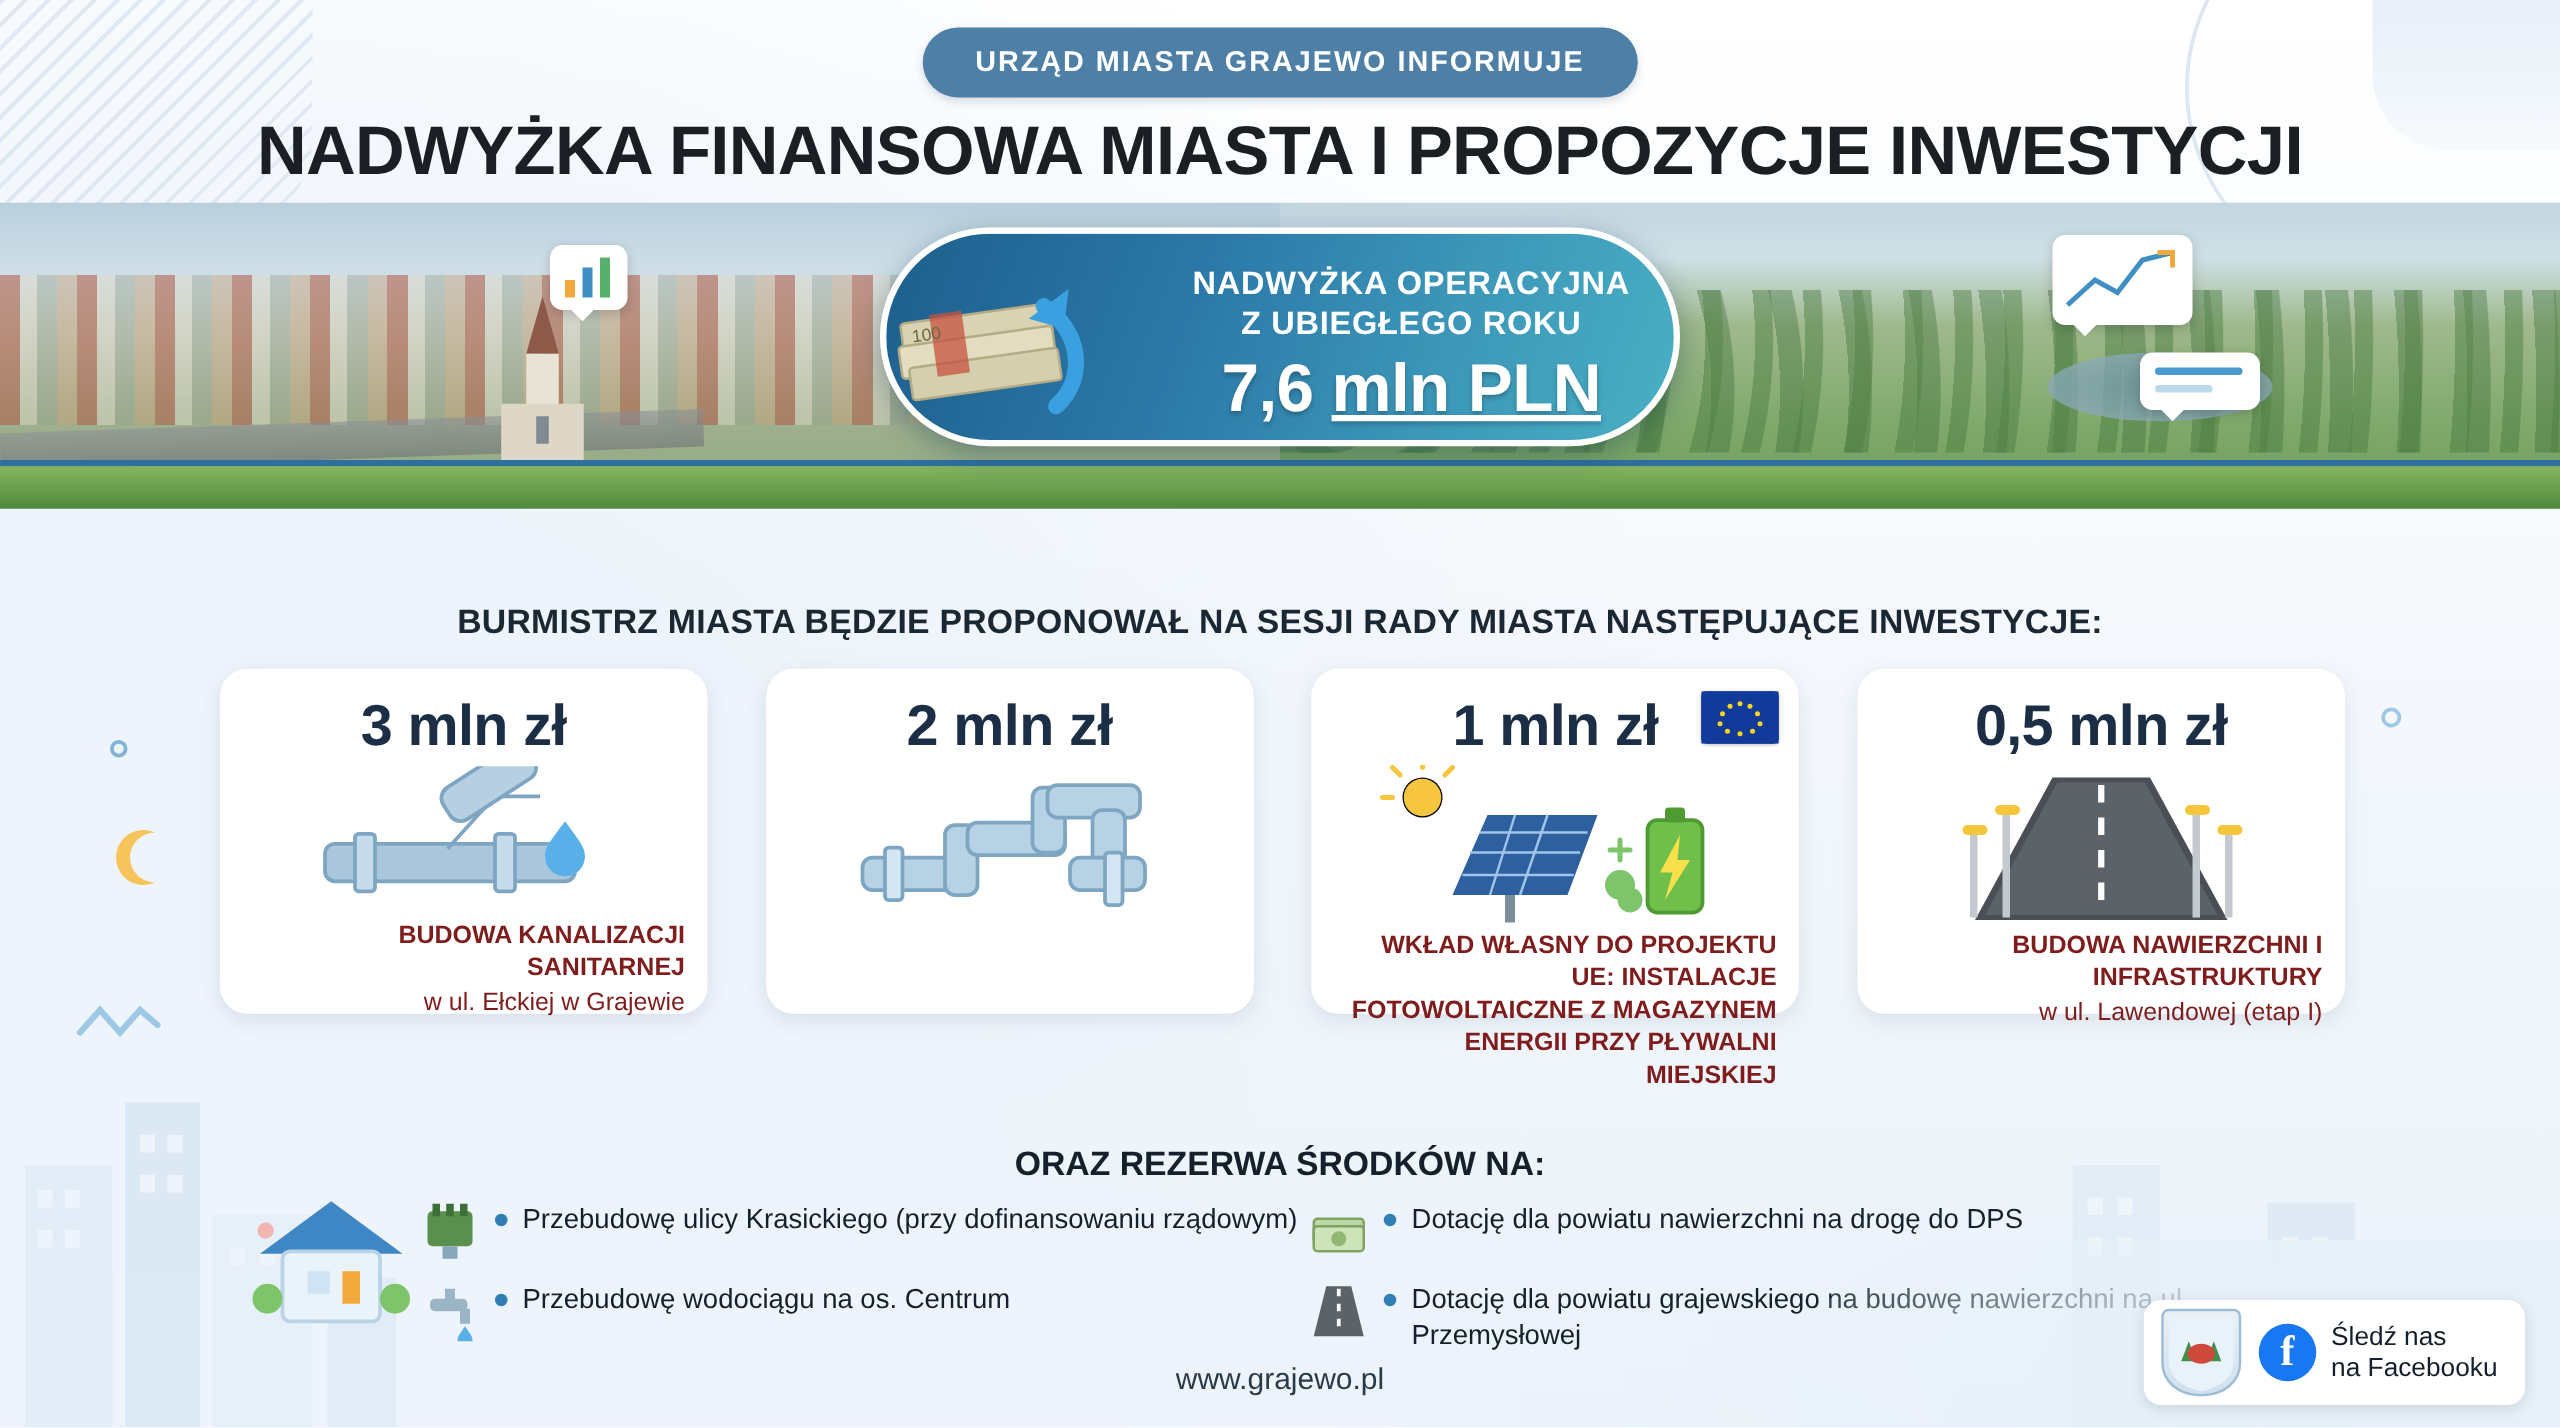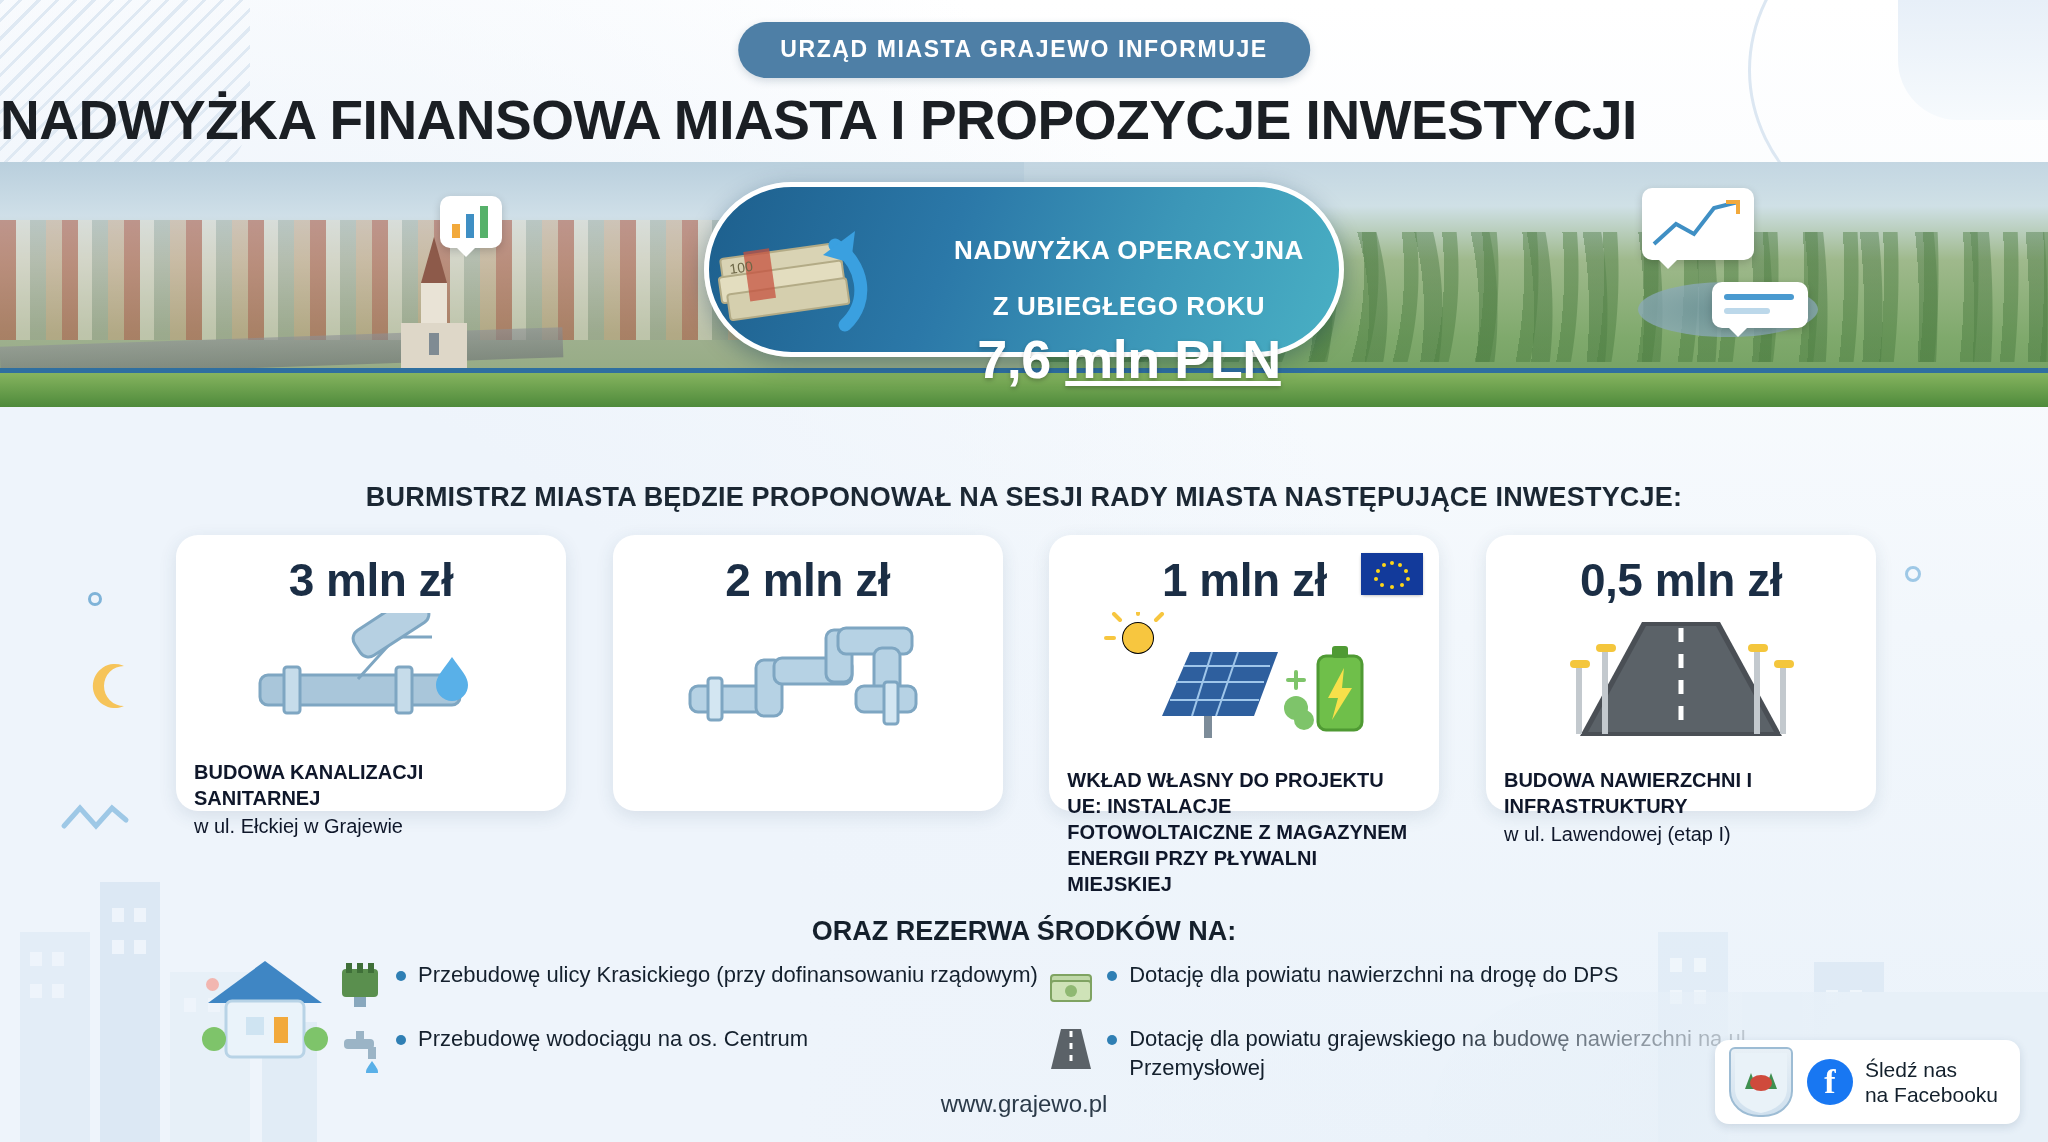--- a/index.html
+++ b/index.html
@@ -56,20 +56,21 @@
     color: #ffffff;
     font-size: 23px; font-weight: bold; letter-spacing: 1.6px;
     padding: 14px 42px 15px;
     border-radius: 30px;
     white-space: nowrap;
     box-shadow: 0 3px 8px rgba(30,60,90,.18);
   }
 
   .main-title {
     position: absolute; top: 88px; left: 0; width: 100%;
+    text-align: center;
     font-size: 55px; font-weight: bold;
     letter-spacing: -.5px;
     color: #1b1f24;
     white-space: nowrap;
   }
 
   
   .photo-band {
     position: absolute; top: 162px; left: 0; width: 2048px; height: 245px;
     overflow: hidden;
@@ -141,21 +142,21 @@
     display: flex; align-items: center;
   }
   .money-stack {
     position: absolute; left: -14px; top: 18px;
     width: 205px; height: 140px;
   }
   .cap-text {
     position: absolute; left: 215px; top: 24px; width: 410px;
     color: #ffffff; text-align: center;
   }
-  .cap-line1 { font-size: 26px; font-weight: bold; letter-spacing: .6px; line-height: 1.22; margin-top: 24px; }
+  .cap-line1 { font-size: 26px; font-weight: bold; letter-spacing: .6px; line-height: 1.22; }
   .cap-amount {
     margin-top: 6px;
     font-size: 54px; font-weight: bold; letter-spacing: -.5px;
     text-shadow: 0 2px 4px rgba(0,0,0,.25);
   }
   .cap-amount .unit { font-weight: bold; text-decoration: underline; }
 
   
   .bubble {
     position: absolute;
@@ -194,22 +195,22 @@
     padding-top: 18px;
   }
   .card-amount {
     font-size: 46px; font-weight: bold; color: #1b2e45; letter-spacing: -.5px;
   }
   .card-icon {
     height: 128px; margin-top: 6px;
     display: flex; align-items: center; justify-content: center;
   }
   .card-desc {
-    margin-top: 26px; padding: 0 18px;
-    text-align: left; color: #0f172a;
+    margin-top: 2px; padding: 0 18px;
+    text-align: right; color: #7f1d1d;
     line-height: 1.3;
   }
   .card-desc .strong { font-size: 20px; font-weight: bold; display: block; }
   .card-desc .light { font-size: 20px; display: block; margin-top: 2px; }
   .eu-flag {
     position: absolute; top: 18px; right: 16px;
     width: 62px; height: 42px; border-radius: 4px;
     background: #123a9b;
     box-shadow: 0 1px 3px rgba(0,0,0,.25);
   }

